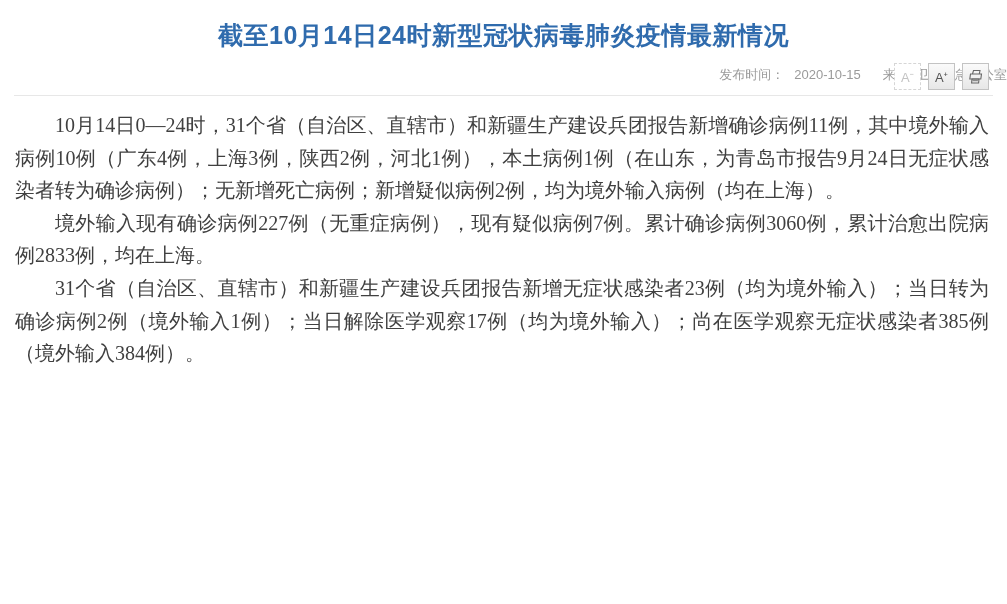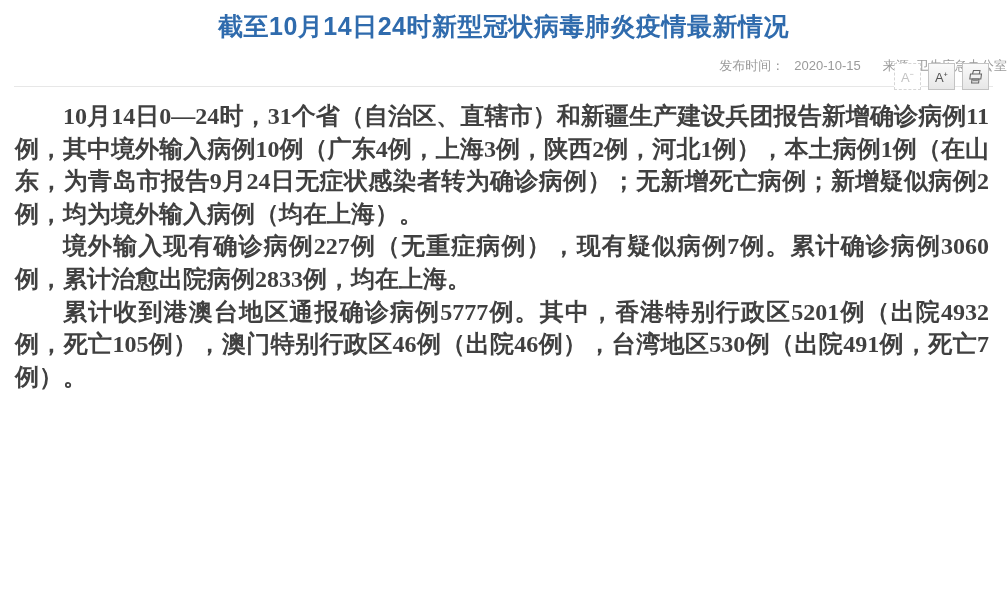--- a/index.html
+++ b/index.html
@@ -7,21 +7,21 @@
   body {
     width: 1007px;
     height: 604px;
     position: relative;
     overflow: hidden;
     font-family: "Liberation Sans", sans-serif;
   }
   .page { width: 1007px; height: 604px; position: relative; background: #fff; }
 
   
-  .header { position: relative; padding-top: 9px; }
+  .header { position: relative; padding-top: 18px; }
   .page-title {
     text-align: center;
     font-size: 25px;
     font-weight: bold;
     color: #2F6BAD;
     letter-spacing: 0.5px;
     line-height: 34px;
     font-family: "Liberation Sans", "DejaVu Sans", sans-serif;
   }
   .meta-row {
@@ -75,25 +75,24 @@
   .divider {
     margin: 11px 14px 0 14px;
     border-top: 1px solid #e7e7e7;
     height: 0;
   }
 
   
   .article {
     padding: 13px 18px 0 15px;
     font-family: "Liberation Serif", "DejaVu Serif", serif;
-    font-size: 24px;
+    font-size: 20px;
     color: #404040;
     line-height: 32.6px;
     text-align: justify;
-    font-weight: bold;
   }
   .article p {
     text-indent: 2em;
     margin: 0;
   }
 </style>
 </head>
 <body>
 
 <div class="page">
@@ -122,16 +121,16 @@
         </span>
       </div>
     </div>
   </div>
 
   <div class="divider"></div>
 
   <div class="article">
     <p>10月14日0—24时，31个省（自治区、直辖市）和新疆生产建设兵团报告新增确诊病例11例，其中境外输入病例10例（广东4例，上海3例，陕西2例，河北1例），本土病例1例（在山东，为青岛市报告9月24日无症状感染者转为确诊病例）；无新增死亡病例；新增疑似病例2例，均为境外输入病例（均在上海）。</p>
     <p>境外输入现有确诊病例227例（无重症病例），现有疑似病例7例。累计确诊病例3060例，累计治愈出院病例2833例，均在上海。</p>
-    <p>累计收到港澳台地区通报确诊病例5777例。其中，香港特别行政区5201例（出院4932例，死亡105例），澳门特别行政区46例（出院46例），台湾地区530例（出院491例，死亡7例）。</p>
+    <p>31个省（自治区、直辖市）和新疆生产建设兵团报告新增无症状感染者23例（均为境外输入）；当日转为确诊病例2例（境外输入1例）；当日解除医学观察17例（均为境外输入）；尚在医学观察无症状感染者385例（境外输入384例）。</p>
   </div>
 
 </div>
 
 </body></html>

